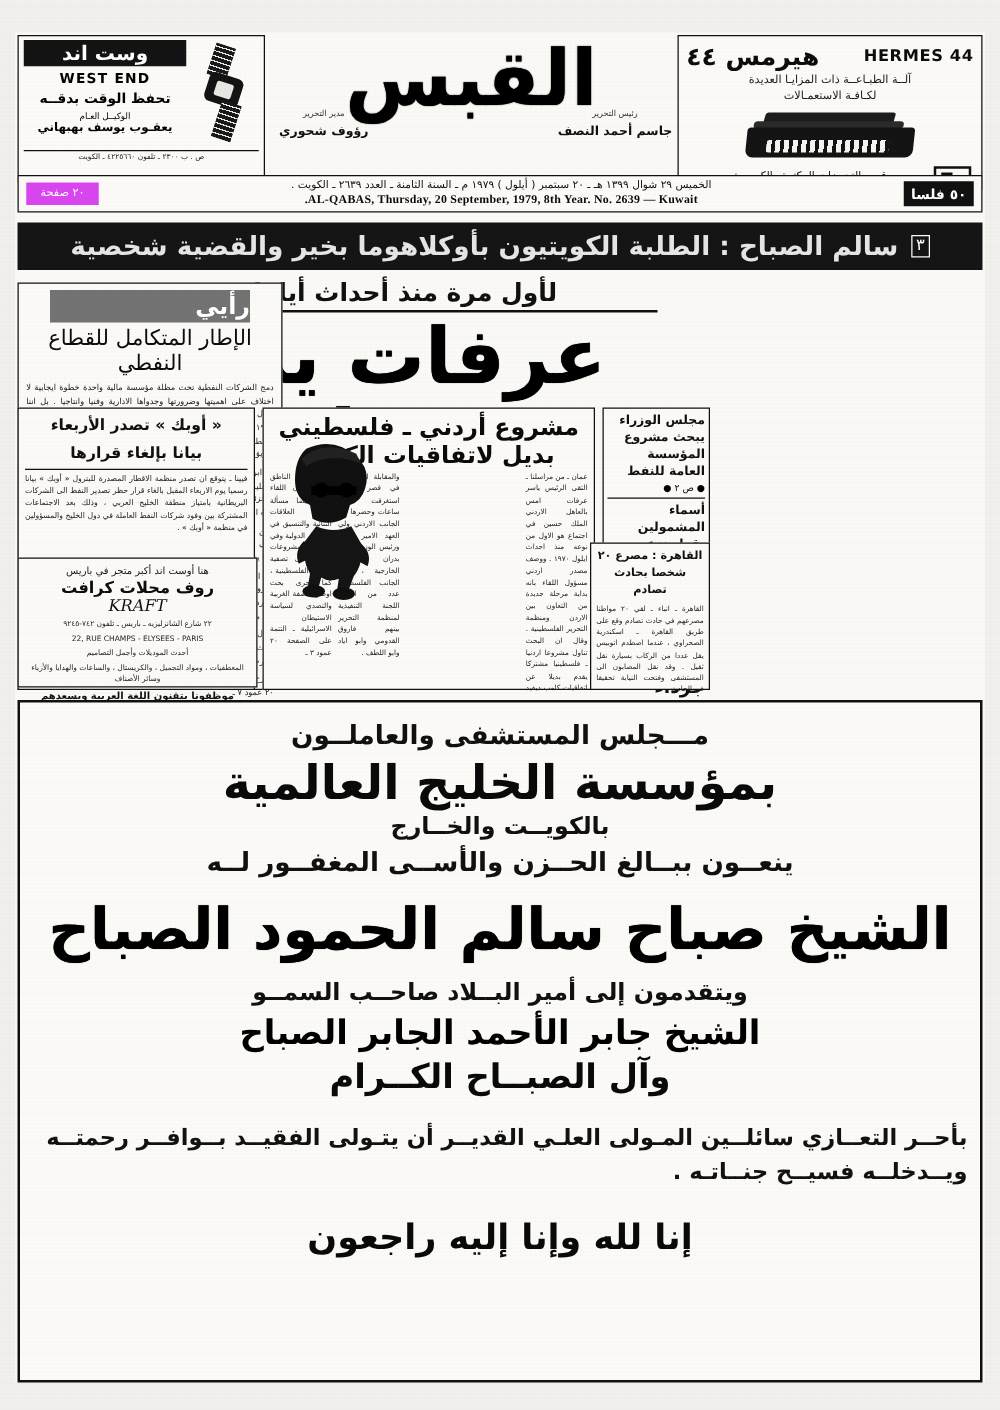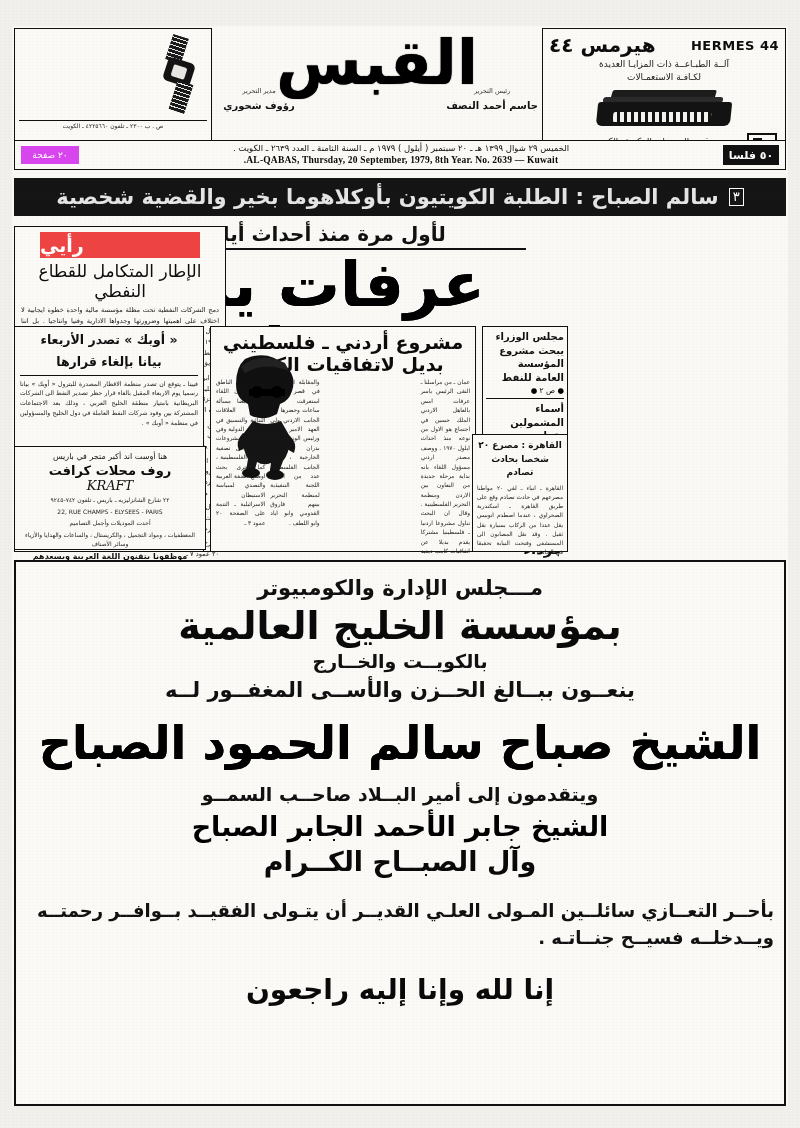--- a/index.html
+++ b/index.html
@@ -59,21 +59,21 @@
 
   
   .banner{position:absolute;left:14px;top:178px;width:772px;height:38px;background:#151515;
     display:flex;align-items:center;justify-content:center;gap:10px;padding:0 8px;box-sizing:border-box;}
   .banner-text{color:#e5e5e5;font-size:21px;font-weight:bold;letter-spacing:-.5px;white-space:nowrap;}
   .banner-page{color:#fdfdfd;font-size:13px;border:1px solid #fdfdfd;padding:0 3px;line-height:1.3;}
 
   
   .newsband{position:absolute;left:14px;top:222px;width:772px;height:330px;}
   .opinion{position:absolute;left:0;top:4px;width:212px;height:326px;border:1.5px solid #111;box-sizing:border-box;background:#fbfaf7;padding:5px 6px;}
-  .rai{width:160px;height:26px;background:#ef4444;margin:0 auto 3px;display:flex;align-items:center;justify-content:flex-end;}
+  .rai{width:160px;height:26px;background:#737373;margin:0 auto 3px;display:flex;align-items:center;justify-content:flex-start;}
   .rai span{color:#fff;font-size:19px;font-weight:bold;letter-spacing:-1px;}
   .opinion-title{text-align:center;font-size:17px;font-weight:normal;color:#0d0d0d;letter-spacing:-.6px;margin-bottom:4px;}
   .opinion-body{font-size:6.6px;line-height:1.62;text-align:justify;color:#1a1a1a;column-count:1;}
   .opinion-body p{margin:0 0 4px;}
   .opinion-sign{text-align:center;font-size:14px;font-weight:bold;margin-top:6px;color:#101010;}
 
   .headzone{position:absolute;right:218px;top:0;width:554px;}
   .kicker{text-align:center;font-size:20px;font-weight:bold;color:#111;letter-spacing:-.5px;
     border-bottom:2px solid #111;padding-bottom:2px;width:470px;margin:0 auto;}
   .bighead{text-align:center;font-size:62px;font-weight:bold;color:#000;letter-spacing:-3px;line-height:1.06;margin-top:2px;
@@ -173,20 +173,27 @@
 
     <div class="ad-box" style="width:198px;height:118px;padding:3px 4px;box-sizing:border-box;text-align:center;">
       <div style="display:flex;align-items:flex-start;gap:4px;">
         <div style="width:54px;height:86px;position:relative;flex:none;">
           <div style="position:absolute;left:16px;top:4px;width:16px;height:26px;background:#1a1a1a;transform:rotate(18deg);
                       background-image:repeating-linear-gradient(0deg,#1a1a1a 0 3px,#e8e6e2 3px 4px);"></div>
           <div style="position:absolute;left:12px;top:28px;width:28px;height:24px;background:#141414;border-radius:5px;transform:rotate(18deg);"></div>
           <div style="position:absolute;left:19px;top:34px;width:14px;height:12px;background:#e9e7e3;border-radius:2px;transform:rotate(18deg);"></div>
           <div style="position:absolute;left:20px;top:50px;width:16px;height:30px;background:#1a1a1a;transform:rotate(18deg);
                       background-image:repeating-linear-gradient(0deg,#1a1a1a 0 3px,#e8e6e2 3px 4px);"></div>
+        </div>
+        <div style="flex:1;">
+          <div style="background:#141414;color:#fff;font-size:16px;font-weight:bold;letter-spacing:-.5px;padding:1px 2px;">وست اند</div>
+          <div style="font-family:'DejaVu Sans',sans-serif;font-weight:bold;font-size:11px;letter-spacing:1px;margin-top:3px;">WEST END</div>
+          <div style="font-size:11px;font-weight:bold;margin-top:3px;">تحفظ الوقت بدقــه</div>
+          <div style="font-size:7px;margin-top:4px;">الوكيــل العـام</div>
+          <div style="font-size:9.5px;font-weight:bold;">يعقـوب يوسف بهبهاني</div>
         </div>
       </div>
       <div style="font-size:6px;color:#222;border-top:1px solid #111;margin-top:2px;padding-top:1px;">ص . ب ٢٣٠٠ ـ تلفون ٤٢٢٥٦٦٠ ـ الكويت</div>
     </div>
   </div>
 
   <div class="dateline">
     <div class="price">٥٠ فلسا</div>
     <div class="date-text">
       <div class="date-ar">الخميس ٢٩ شوال ١٣٩٩ هـ ـ ٢٠ سبتمبر ( أيلول ) ١٩٧٩ م ـ السنة الثامنة ـ العدد ٢٦٣٩ ـ الكويت .</div>
@@ -296,21 +303,21 @@
 
 
     <div class="cairo-box">
       <div class="cairo-t">القاهرة : مصرع ٢٠</div>
       <div class="cairo-t">شخصا بحادث تصادم</div>
       <div class="cairo-b">القاهرة ـ انباء ـ لقي ٢٠ مواطنا مصرعهم في حادث تصادم وقع على طريق القاهرة ـ اسكندرية الصحراوي ، عندما اصطدم اتوبيس يقل عددا من الركاب بسيارة نقل ثقيل . وقد نقل المصابون الى المستشفى وفتحت النيابة تحقيقا في الحادث .</div>
     </div>
   </div>
 
   <div class="obit">
-    <div class="ob-l1">مـــجلس الإدارة والكومبيوتر</div>
+    <div class="ob-l1">مـــجلس المستشفى والعاملــون</div>
     <div class="ob-l2">بمؤسسة الخليج العالمية</div>
     <div class="ob-l3">بالكويــت والخــارج</div>
     <div class="ob-l4">ينعــون ببــالغ الحــزن والأســى المغفــور لــه</div>
     <div class="ob-name">الشيخ صباح سالم الحمود الصباح</div>
     <div class="ob-l5">ويتقدمون إلى أمير البــلاد صاحــب السمــو</div>
     <div class="ob-l6">الشيخ جابر الأحمد الجابر الصباح</div>
     <div class="ob-l7">وآل الصبــاح الكــرام</div>
     <div class="ob-l8">بأحــر التعــازي سائلــين المـولى العلـي القديــر أن يتـولى الفقيــد بــوافــر رحمتــه ويــدخلــه فسيــح جنــاتـه .</div>
     <div class="ob-final">إنا لله وإنا إليه راجعون</div>
   </div>

